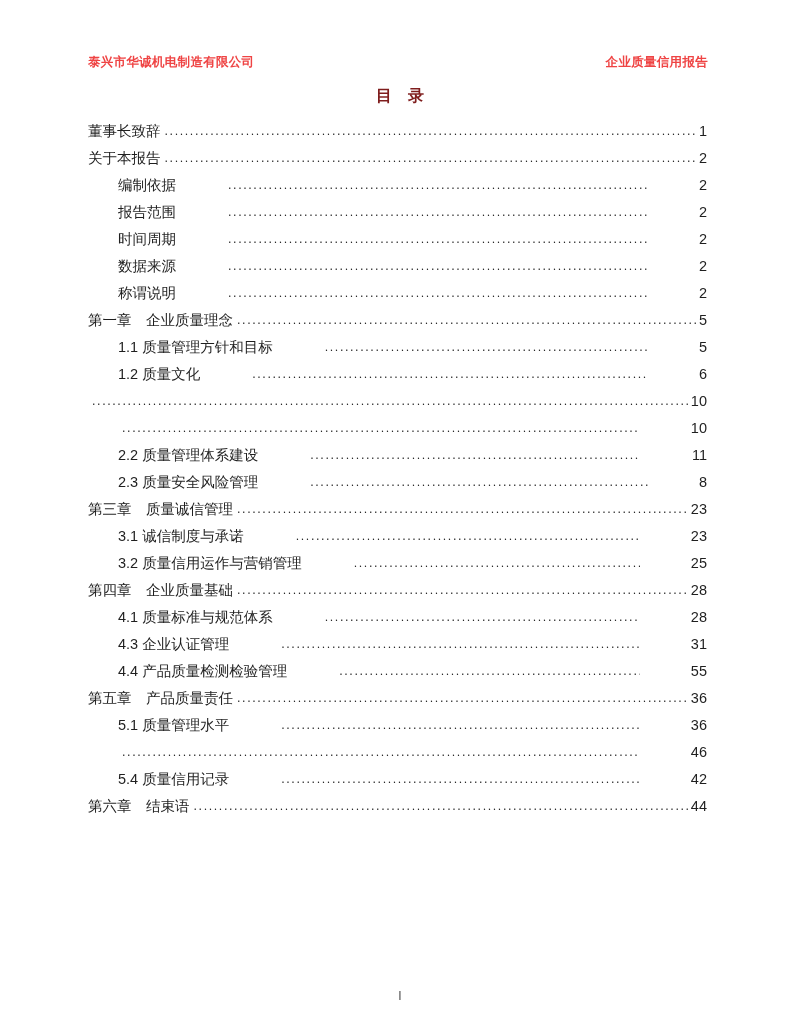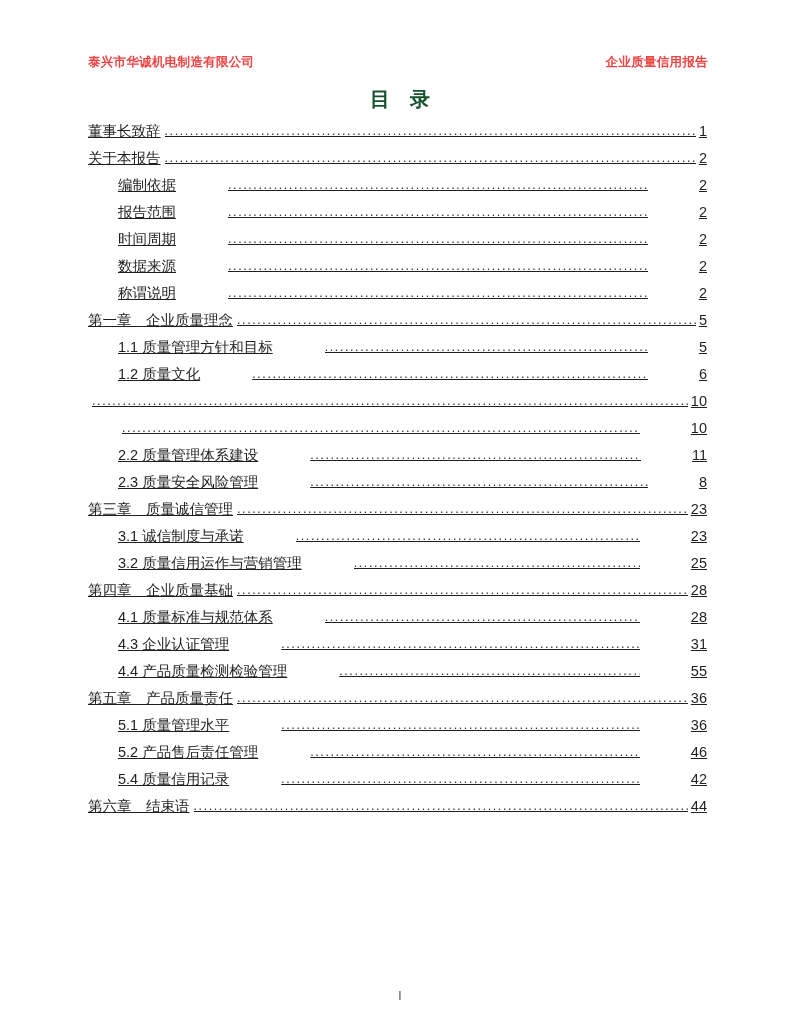--- a/index.html
+++ b/index.html
@@ -32,40 +32,39 @@
     letter-spacing: 0.3px;
     margin-top: 24px;
   }
   
   .doc-title {
     position: absolute;
     top: 86px;
     left: 0;
     width: 100%;
     text-align: center;
-    font-size: 20px;
+    font-size: 16px;
     font-weight: 700;
-    color: #14532d;
+    color: #7f1d1d;
   }
   
   .toc {
     position: absolute;
     top: 118px;
     left: 88px;
     right: 93px;
   }
   .toc-row {
     display: flex;
     align-items: flex-start;
     height: 27px;
     line-height: 27px;
     font-size: 14.5px;
     color: #1f1f1f;
     cursor: pointer;
-    text-decoration: underline;
   }
   .toc-row.indent { padding-left: 30px; gap: 48px; }
   .toc-label {
     white-space: nowrap;
     flex: 0 0 auto;
   }
   .toc-dots {
     flex: 1 1 auto;
     overflow: hidden;
     white-space: nowrap;
@@ -238,21 +237,20 @@
     <span class="toc-page">36</span>
   </div>
 
   <div class="toc-row indent">
     <span class="toc-label">5.1 质量管理水平</span>
     <span class="toc-dots"></span>
     <span class="toc-page">36</span>
   </div>
 
   <div class="toc-row indent">
-    <span class="toc-label">5.2 产品售后责任管理</span>
     <span class="toc-dots"></span>
     <span class="toc-page">46</span>
   </div>
 
   <div class="toc-row indent">
     <span class="toc-label">5.4 质量信用记录</span>
     <span class="toc-dots"></span>
     <span class="toc-page">42</span>
   </div>
 

